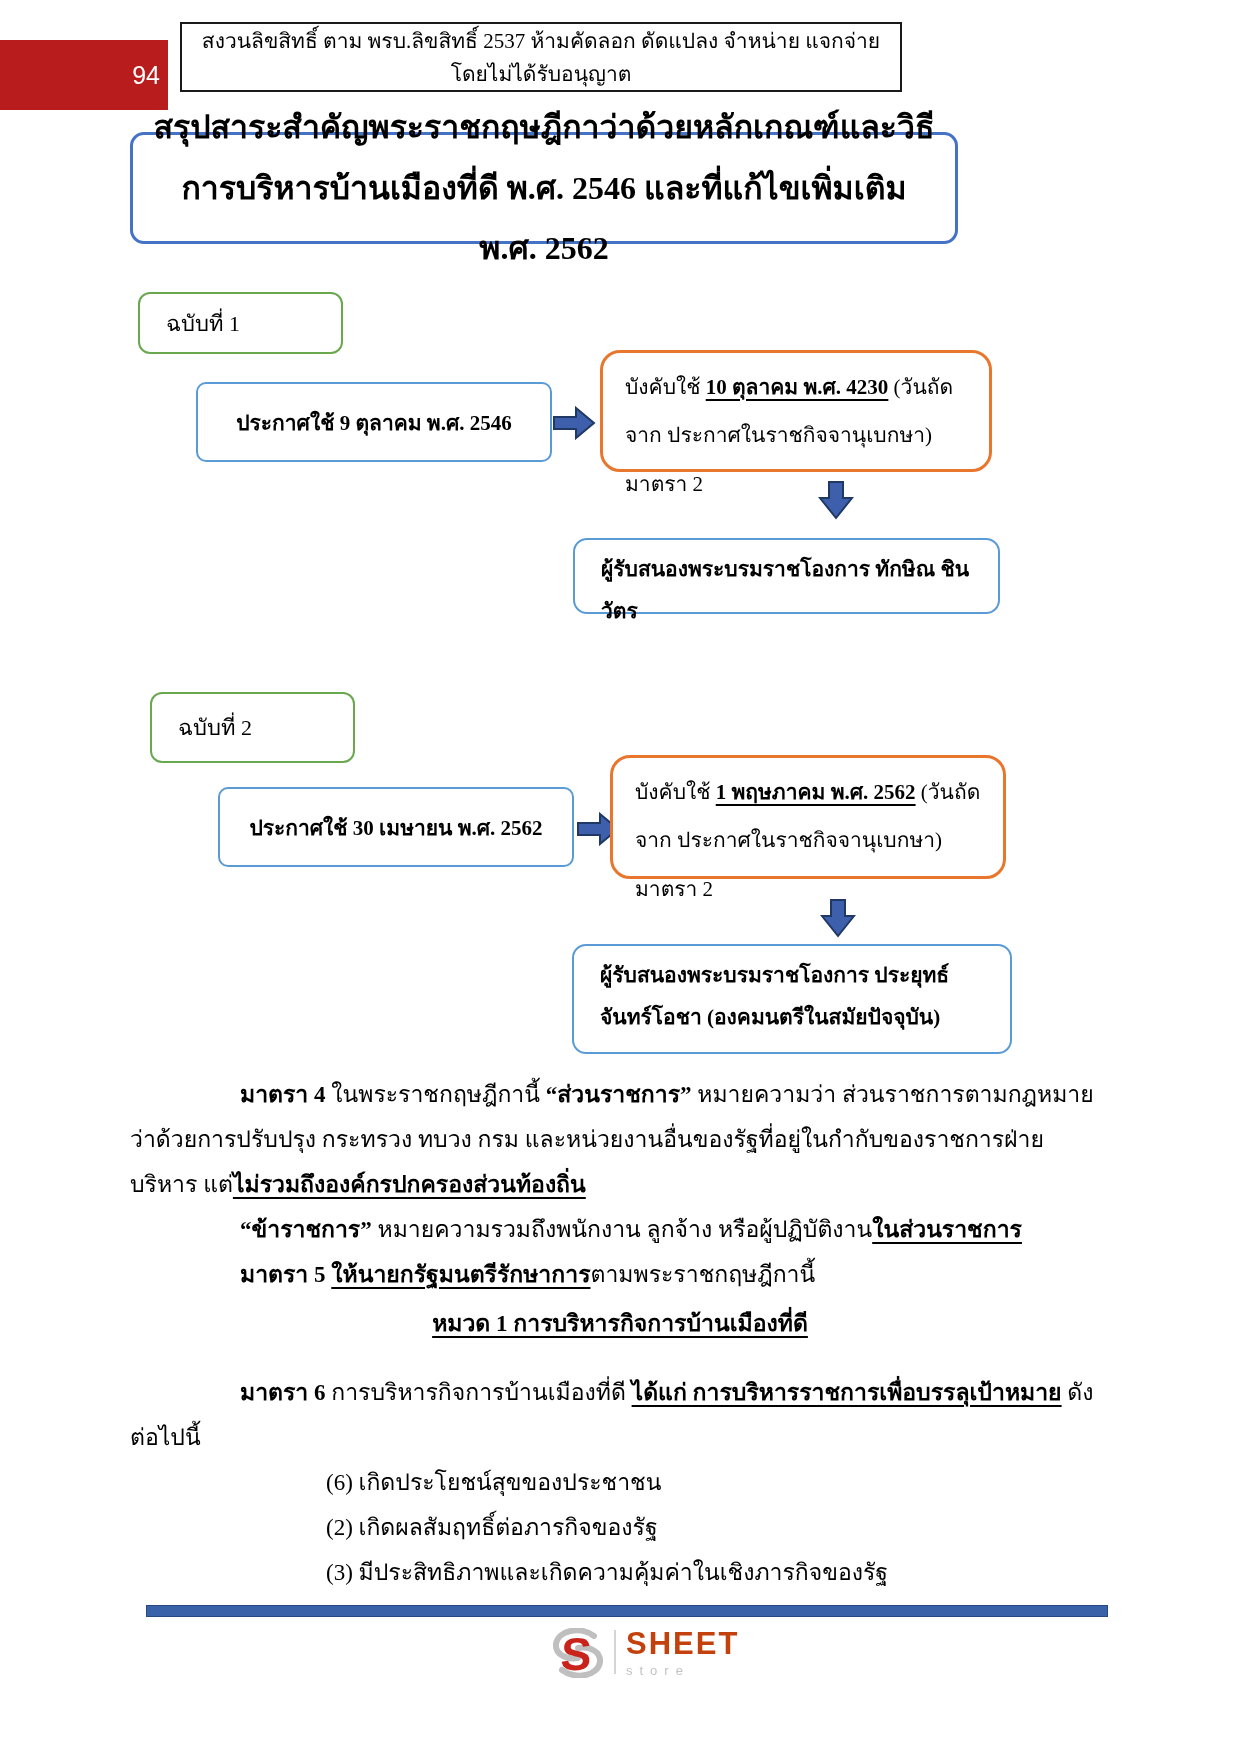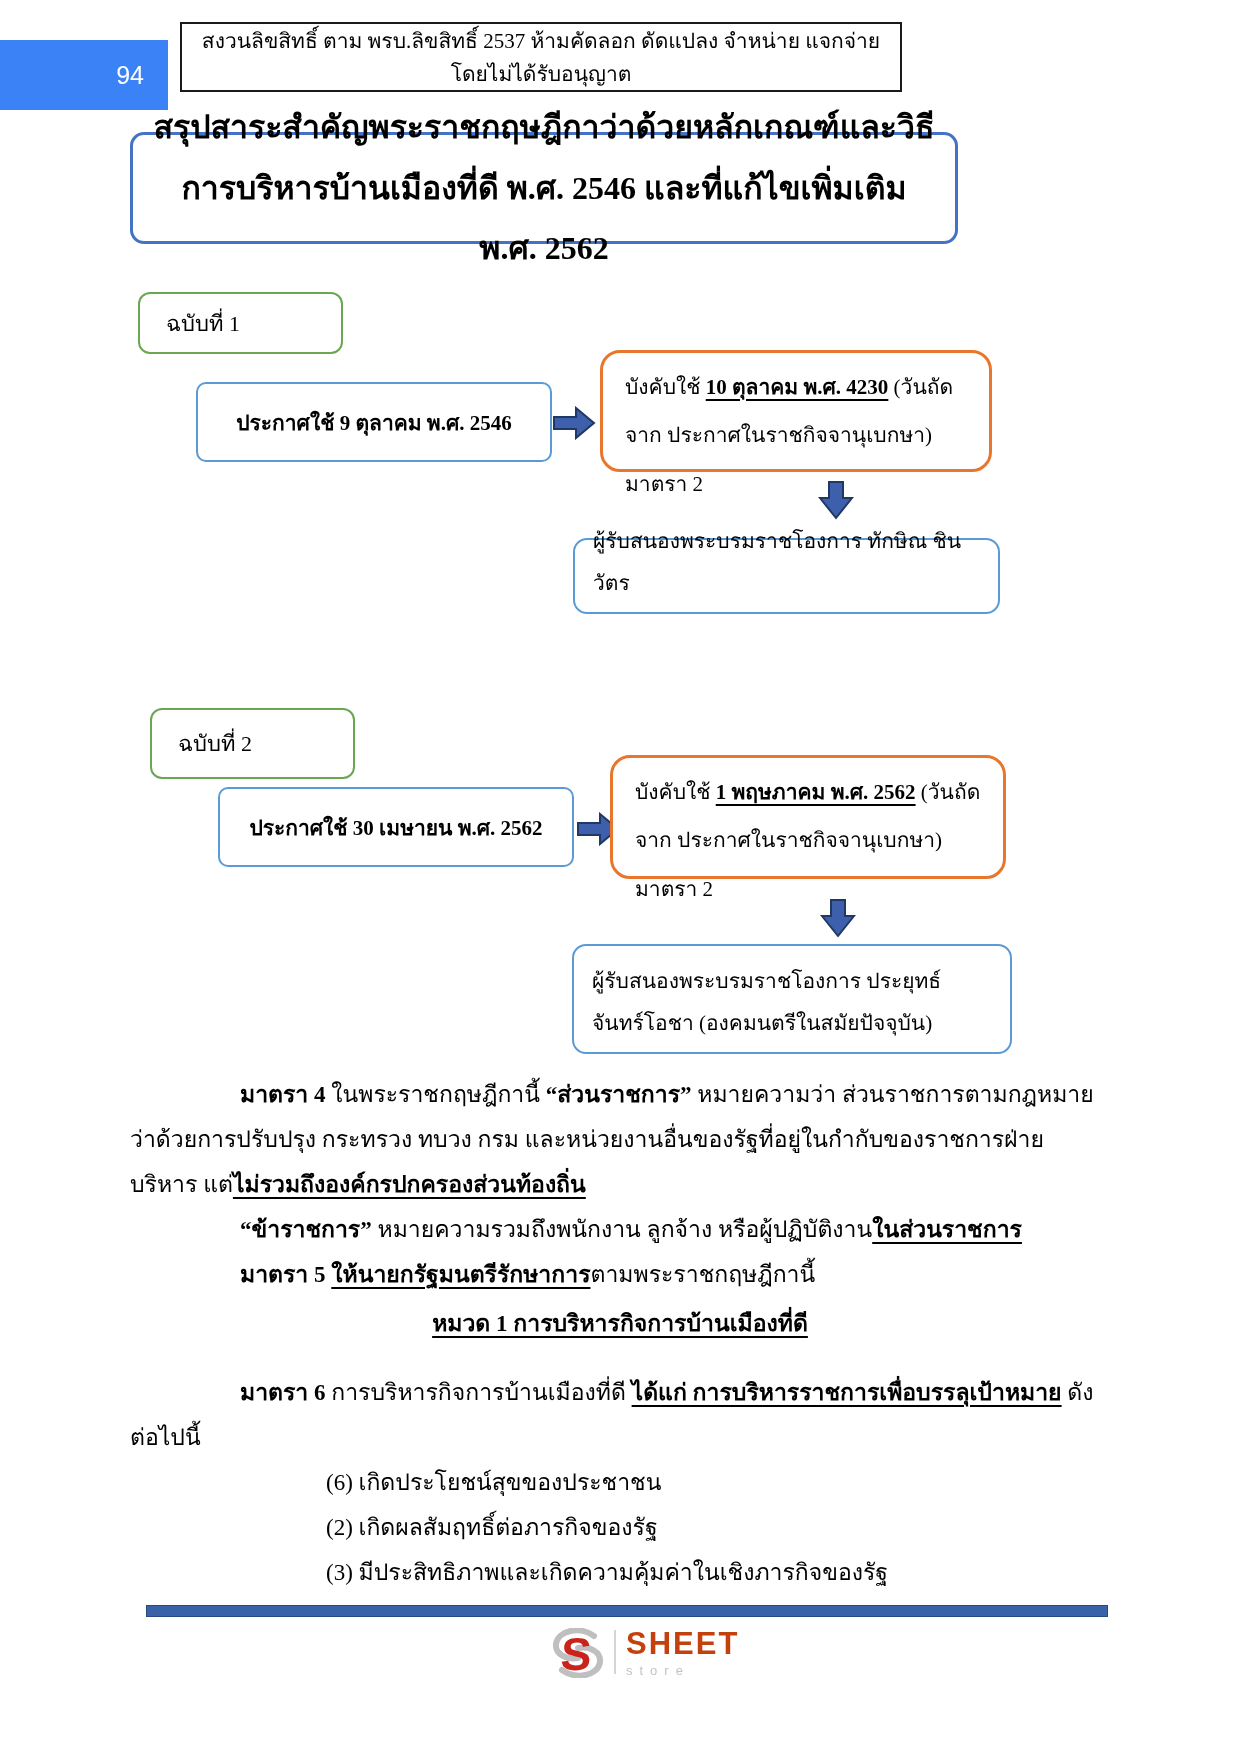--- a/index.html
+++ b/index.html
@@ -3,50 +3,50 @@
 <meta charset="utf-8">
 <style>
   html,body { margin:0; padding:0; background:#ffffff; }
   .page {
     position:relative; width:1240px; height:1755px; background:#fff;
     font-family:"Liberation Serif","DejaVu Serif",serif; color:#000; overflow:hidden;
   }
   .abs { position:absolute; box-sizing:border-box; }
 
   
-  .pagenum-box { left:0; top:40px; width:168px; height:70px; background:#3b82f6; color:#fff;
-    display:flex; align-items:center; justify-content:flex-end; padding-right:24px;
+  .pagenum-box { left:0; top:40px; width:168px; height:70px; background:#b91c1c; color:#fff;
+    display:flex; align-items:center; justify-content:flex-end; padding-right:8px;
     font-family:"Liberation Sans",sans-serif; font-size:25px; }
   .copyright-box { left:180px; top:22px; width:722px; height:70px; border:2px solid #1a1a1a;
     display:flex; align-items:center; justify-content:center; text-align:center;
     font-size:21px; padding:0 16px; }
 
   
   .title-box { left:130px; top:132px; width:828px; height:112px; border:3px solid #4472C4;
     border-radius:14px; display:flex; align-items:center; justify-content:center;
     text-align:center; font-weight:bold; font-size:32px; line-height:1.9; padding:0 18px; }
 
   
   .edition { border:2px solid #6AA84F; border-radius:12px; background:#fff;
     display:flex; align-items:center; padding-left:26px; font-size:22px; }
   #green1 { left:138px; top:292px; width:205px; height:62px; }
-  #green2 { left:150px; top:708px; width:205px; height:71px; }
+  #green2 { left:150px; top:692px; width:205px; height:71px; }
 
   .announce { border:2px solid #5B9BD5; border-radius:10px; background:#fff;
     display:flex; align-items:center; justify-content:center; text-align:center; font-size:21px; padding:8px 12px;font-weight:bold; }
   #blue1 { left:196px; top:382px; width:356px; height:80px; }
   #blue2 { left:218px; top:787px; width:356px; height:80px; }
 
   .effective { border:3px solid #E8762C; border-radius:20px; background:#fff;
     font-size:21px; line-height:2.3; padding:10px 22px; }
   #orange1 { left:600px; top:350px; width:392px; height:122px; }
   #orange2 { left:610px; top:755px; width:396px; height:124px; }
 
   .countersign { border:2px solid #5B9BD5; border-radius:14px; background:#fff;
-    display:flex; align-items:flex-end; font-size:21px; padding:8px 18px; line-height:2; }
+    display:flex; align-items:flex-start; font-size:21px; padding:8px 26px; line-height:2;font-weight:bold; }
   #cs1 { left:573px; top:538px; width:427px; height:76px; }
   #cs2 { left:572px; top:944px; width:440px; height:110px; }
 
   .arrow { position:absolute; line-height:0; }
   #ar1 { left:552px; top:406px; }
   #ar2 { left:576px; top:812px; }
   #ad1 { left:818px; top:480px; }
   #ad2 { left:820px; top:898px; }
 
   

